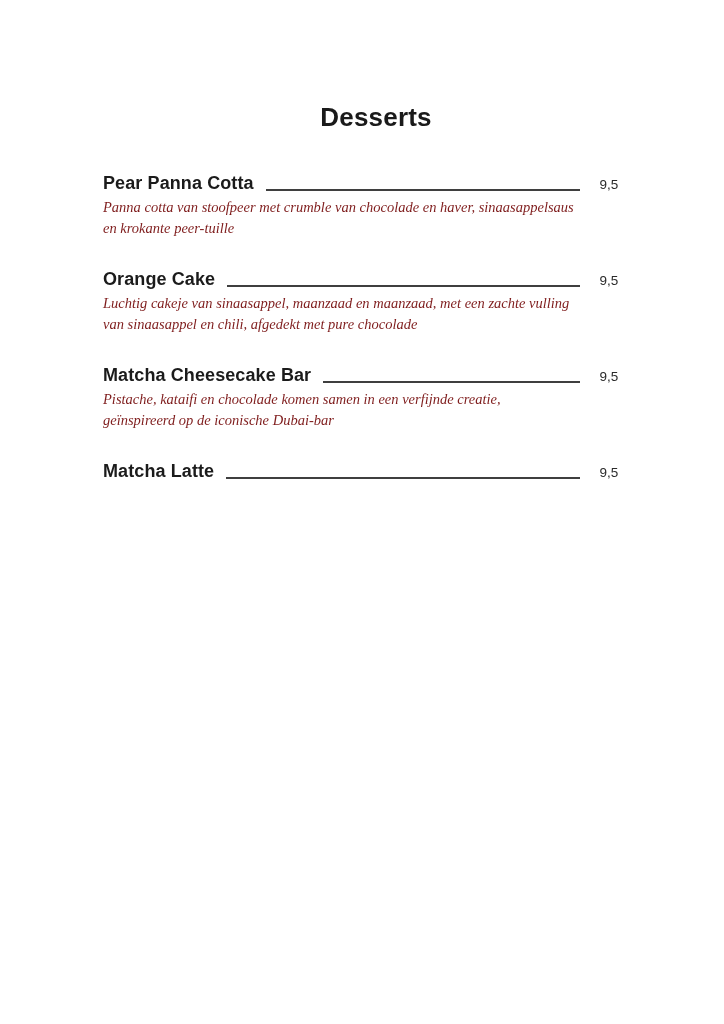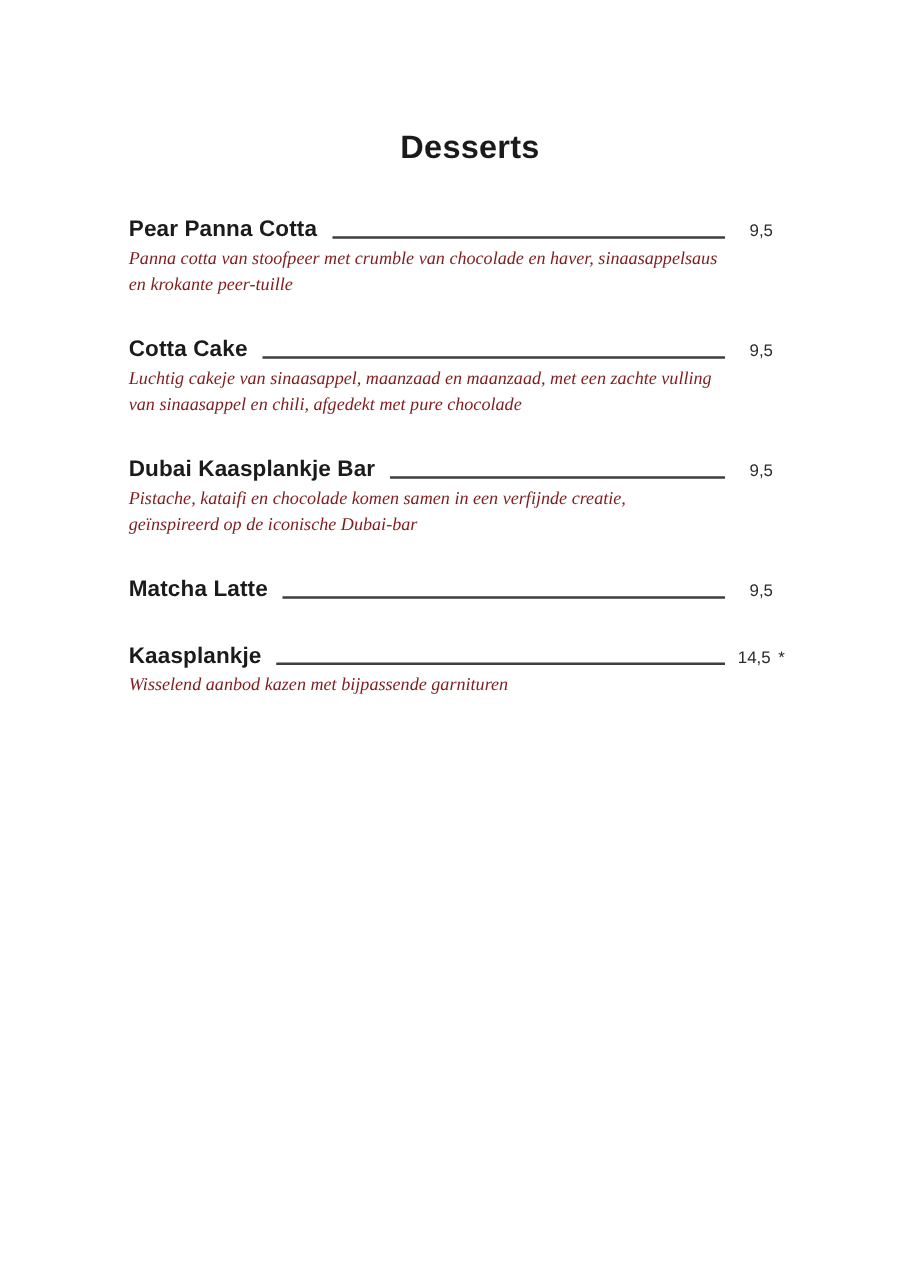--- a/index.html
+++ b/index.html
@@ -106,34 +106,34 @@
           <span class="price">9,5</span>
 
         </div>
       </div>
       <p class="desc">Panna cotta van stoofpeer met crumble van chocolade en haver, sinaasappelsaus
 en krokante peer-tuille</p>
     </section>
 
     <section class="menu-item">
       <div class="item-row">
-        <h2 class="item-name">Cotta Cake</h2>
+        <h2 class="item-name">Orange Cake</h2>
         <div class="leader"></div>
         <div class="price-wrap">
           <span class="price">9,5</span>
 
         </div>
       </div>
       <p class="desc">Luchtig cakeje van sinaasappel, maanzaad en maanzaad, met een zachte vulling
 van sinaasappel en chili, afgedekt met pure chocolade</p>
     </section>
 
     <section class="menu-item">
       <div class="item-row">
-        <h2 class="item-name">Dubai Kaasplankje Bar</h2>
+        <h2 class="item-name">Matcha Cheesecake Bar</h2>
         <div class="leader"></div>
         <div class="price-wrap">
           <span class="price">9,5</span>
 
         </div>
       </div>
       <p class="desc">Pistache, kataifi en chocolade komen samen in een verfijnde creatie,
 geïnspireerd op de iconische Dubai-bar</p>
     </section>
 
@@ -141,26 +141,15 @@
       <div class="item-row">
         <h2 class="item-name">Matcha Latte</h2>
         <div class="leader"></div>
         <div class="price-wrap">
           <span class="price">9,5</span>
 
         </div>
       </div>
     </section>
 
-    <section class="menu-item">
-      <div class="item-row">
-        <h2 class="item-name">Kaasplankje</h2>
-        <div class="leader"></div>
-        <div class="price-wrap">
-          <span class="price">14,5</span>
-          <span class="note">*</span>
-        </div>
-      </div>
-      <p class="desc">Wisselend aanbod kazen met bijpassende garnituren</p>
-    </section>
 
   </div>
 </div>
 
 </body></html>

